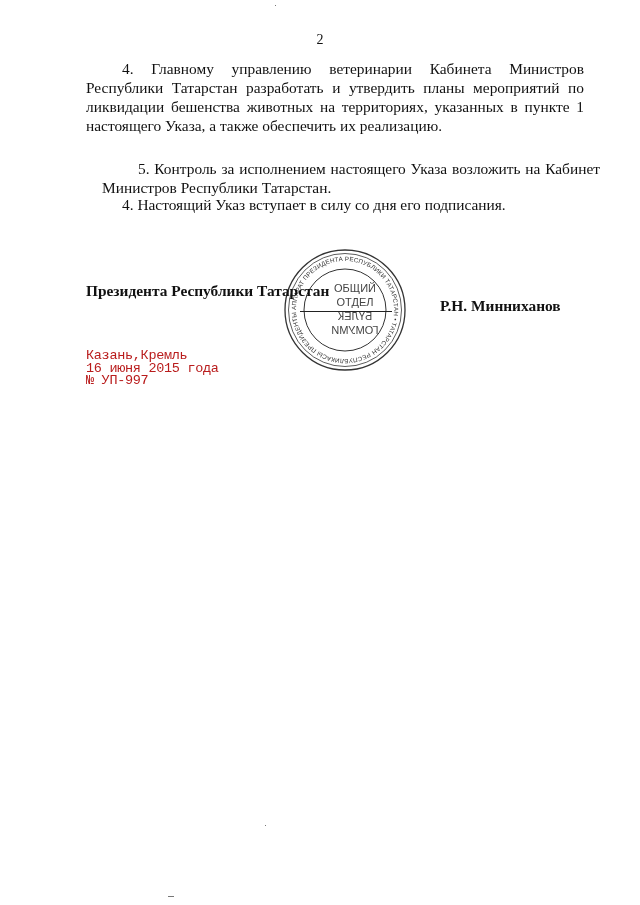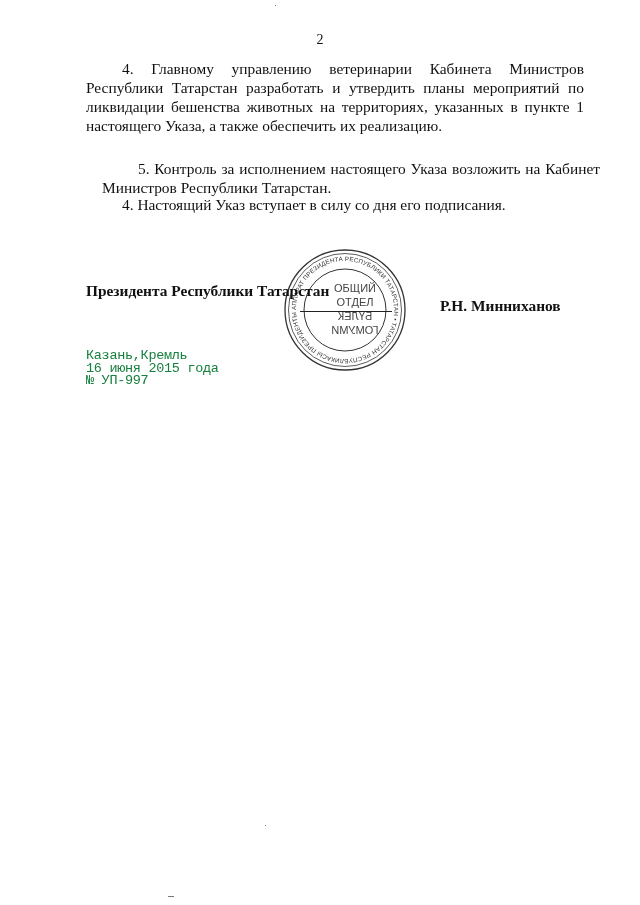--- a/index.html
+++ b/index.html
@@ -69,21 +69,21 @@
       height: 124px;
       z-index: 1;
     }
     .footer-meta {
       position: absolute;
       left: 86px;
       top: 350px;
       font-family: "Liberation Mono", "DejaVu Sans Mono", monospace;
       font-size: 13.5px;
       line-height: 12.5px;
-      color: #15803d;
+      color: #b91c1c;
       letter-spacing: -0.3px;
     }
     .footer-meta div { white-space: pre; }
     .speck {
       position: absolute;
       background: #777;
     }
   </style>
 </head>
 <body>

